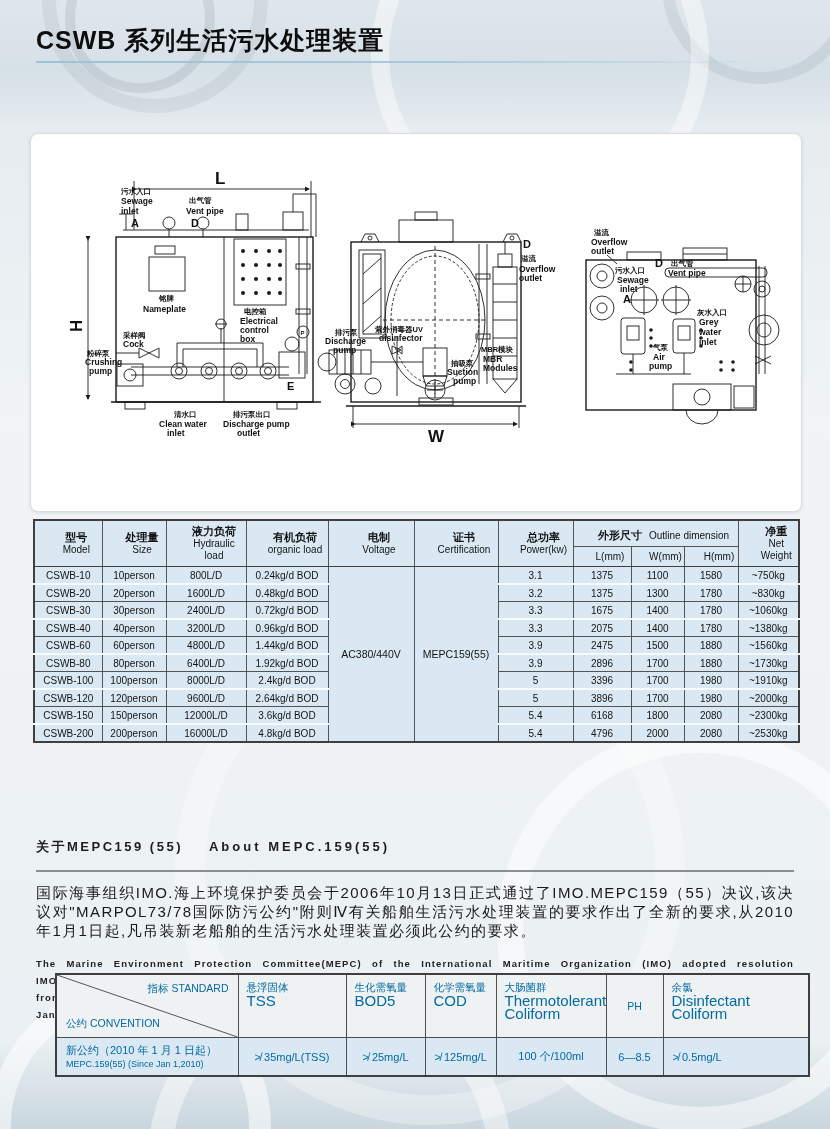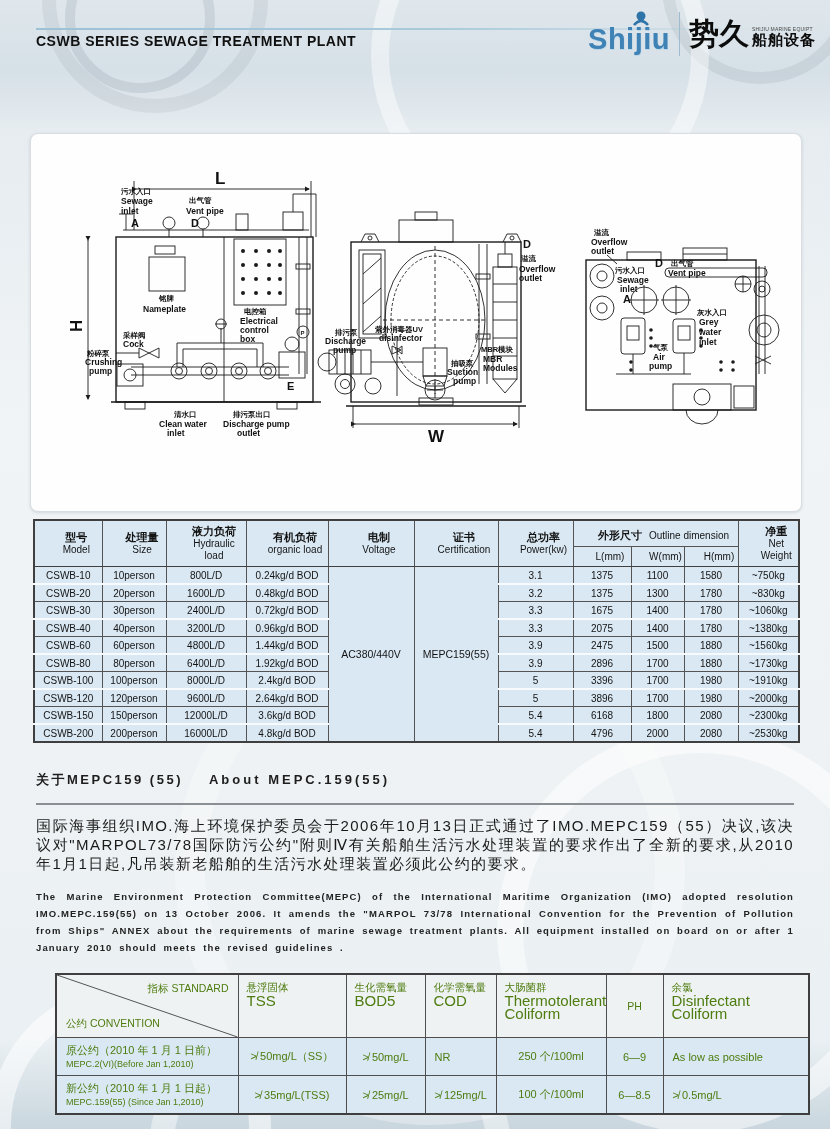--- a/index.html
+++ b/index.html
@@ -49,33 +49,33 @@
   .spec th.outline{border-bottom:1px solid #545454;}
   .spec .hz{font-size:11px;font-weight:700;line-height:13px;}
   .spec .he{font-size:10px;font-weight:400;line-height:12px;}
   .spec th.outline .hz,.spec th.outline .he{display:inline;}
   .spec th.outline .hz{margin-right:7px;}
   .spec tbody td{height:16px;font-size:10px;border-bottom:2px solid #f8fbfd;}
   .spec tbody tr.pair-end td{border-bottom:1px solid #545454;}
   .spec tbody td.merged{border-bottom:none;font-size:10.5px;}
 
   
-  .about{position:absolute;left:36px;top:771px;width:758px;}
+  .about{position:absolute;left:36px;top:838px;width:758px;}
   .about-head{font-size:13px;font-weight:700;letter-spacing:2.5px;color:#1d1d1d;}
   .about-head .en{margin-left:26px;letter-spacing:3px;}
   .about-rule{height:0;border-top:2px solid #8a8f93;margin-top:14px;}
   .para-zh{margin-top:11px;font-size:15px;letter-spacing:1.4px;line-height:19px;
     text-align:justify;color:#1a1a1a;}
   .para-en{margin-top:5px;font-size:9.5px;font-weight:700;letter-spacing:1.1px;
     word-spacing:3px;line-height:17px;text-align:justify;color:#222;}
 
   
   .std{position:absolute;left:55px;top:973px;border-collapse:collapse;table-layout:fixed;
     width:753px;border:2px solid #3f3f3f;}
-  .std th,.std td{border:1px solid #4e4e4e;color:#4d7c0f;}
+  .std th,.std td{border:1px solid #4e4e4e;color:#0369a1;}
   .std thead th{background:#eff2f3;height:56px;text-align:left;vertical-align:top;
     padding:6px 4px 0 8px;font-weight:400;}
   .std thead .zh{font-size:10.5px;line-height:13px;}
   .std thead .en{font-size:15px;line-height:13px;}
   .std thead th.ph-th{text-align:center;vertical-align:middle;padding:0;}
   .std tbody th{background:#d9e8f3;text-align:left;padding:3px 4px 3px 9px;font-weight:400;}
   .std .rz{font-size:11px;line-height:15px;}
   .std .re{font-size:9px;line-height:12px;}
   .std tbody td{background:#d9e8f3;height:35px;text-align:center;font-size:11px;}
   .std tbody td.left{text-align:left;padding-left:9px;}
@@ -96,41 +96,24 @@
       <circle cx="760" cy="-14" r="92" stroke="rgba(108,120,132,0.13)" stroke-width="12"></circle>
       <circle cx="540" cy="55" r="160" stroke="rgba(255,255,255,0.45)" stroke-width="18"></circle>
       <circle cx="700" cy="930" r="190" stroke="rgba(255,255,255,0.5)" stroke-width="26"></circle>
       <circle cx="130" cy="1125" r="130" stroke="rgba(255,255,255,0.55)" stroke-width="22"></circle>
       <circle cx="430" cy="870" r="240" stroke="rgba(255,255,255,0.32)" stroke-width="30"></circle>
       <circle cx="330" cy="1160" r="170" stroke="rgba(255,255,255,0.45)" stroke-width="24"></circle>
     </g>
   </svg>
 
   <div class="header-left">
+    <div class="title-zh">CSWB 系列生活污水处理装置</div>
     <div class="title-line"></div>
-    <div class="title-en">CSWB SERIES  SEWAGE TREATMENT PLANT</div>
   </div>
 
-  <div class="logo">
-    <div class="logo-mark">
-      <svg class="logo-fig" width="18" height="15">
-        <circle cx="9" cy="5" r="4.5" fill="#2f74a8"></circle>
-        <path d="M2,14 Q9,6 16,14" stroke="#2f74a8" stroke-width="2.6" fill="none"></path>
-      </svg>
-      <span class="logo-shijiu">Shijiu</span>
-    </div>
-    <div class="logo-divider"></div>
-    <div class="logo-right">
-      <span class="logo-zh-big">势久</span>
-      <span class="logo-col">
-        <span class="logo-tiny">SHIJIU MARINE EQUIPT</span>
-        <span class="logo-sub">船舶设备</span>
-      </span>
-    </div>
-  </div>
 
   <div class="panel">
   <svg width="768" height="375" viewBox="0 0 768 375">
     <defs>
       <marker id="ar" markerWidth="8" markerHeight="8" refX="5" refY="3" orient="auto">
         <path d="M0,0 L6,3 L0,6 z" fill="#1b1b1b"></path>
       </marker>
     </defs>
 
     <g>
@@ -607,32 +590,20 @@
           </th>
         <th>
           <div class="zh">余氯</div>
             <div class="en">Disinfectant Coliform</div>
           </th>
       </tr>
     </thead>
     <tbody>
       <tr>
         <th>
-          <div class="rz">原公约（2010 年 1 月 1 日前）</div>
-          <div class="re">MEPC.2(VI)(Before Jan 1,2010)</div>
-          </th>
-        <td>≯ 50mg/L（SS）</td>
-        <td>≯ 50mg/L</td>
-        <td class="left">NR</td>
-        <td>250 个/100ml</td>
-        <td>6—9</td>
-        <td class="left">As low as possible</td>
-      </tr>
-      <tr>
-        <th>
           <div class="rz">新公约（2010 年 1 月 1 日起）</div>
           <div class="re">MEPC.159(55) (Since Jan 1,2010)</div>
           </th>
         <td>≯ 35mg/L(TSS)</td>
         <td>≯ 25mg/L</td>
         <td class="left">≯ 125mg/L</td>
         <td>100 个/100ml</td>
         <td>6—8.5</td>
         <td class="left">≯ 0.5mg/L</td>
       </tr>

